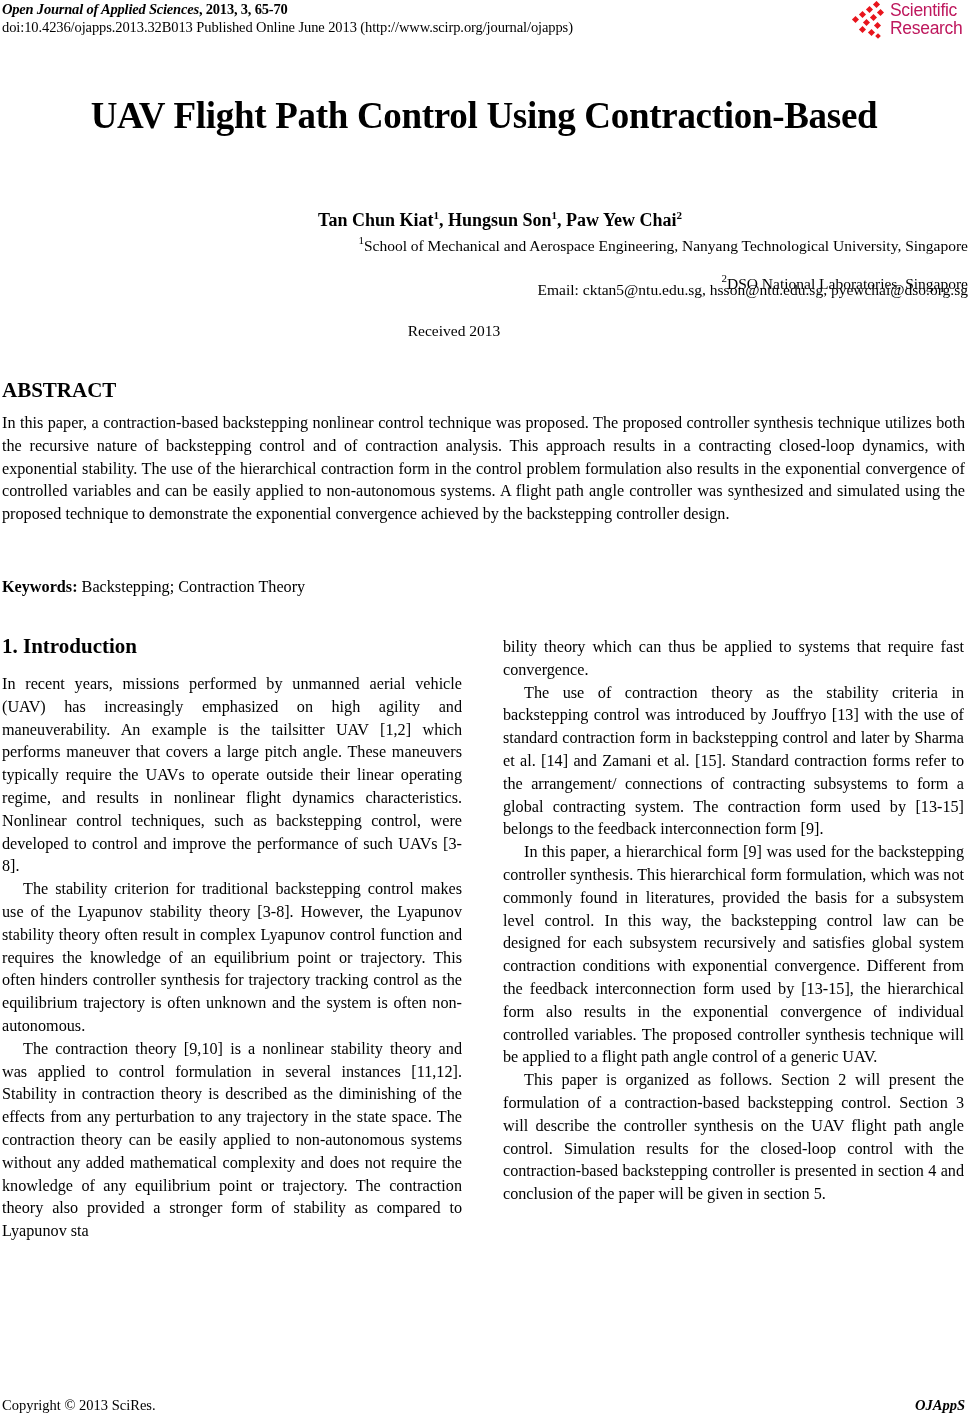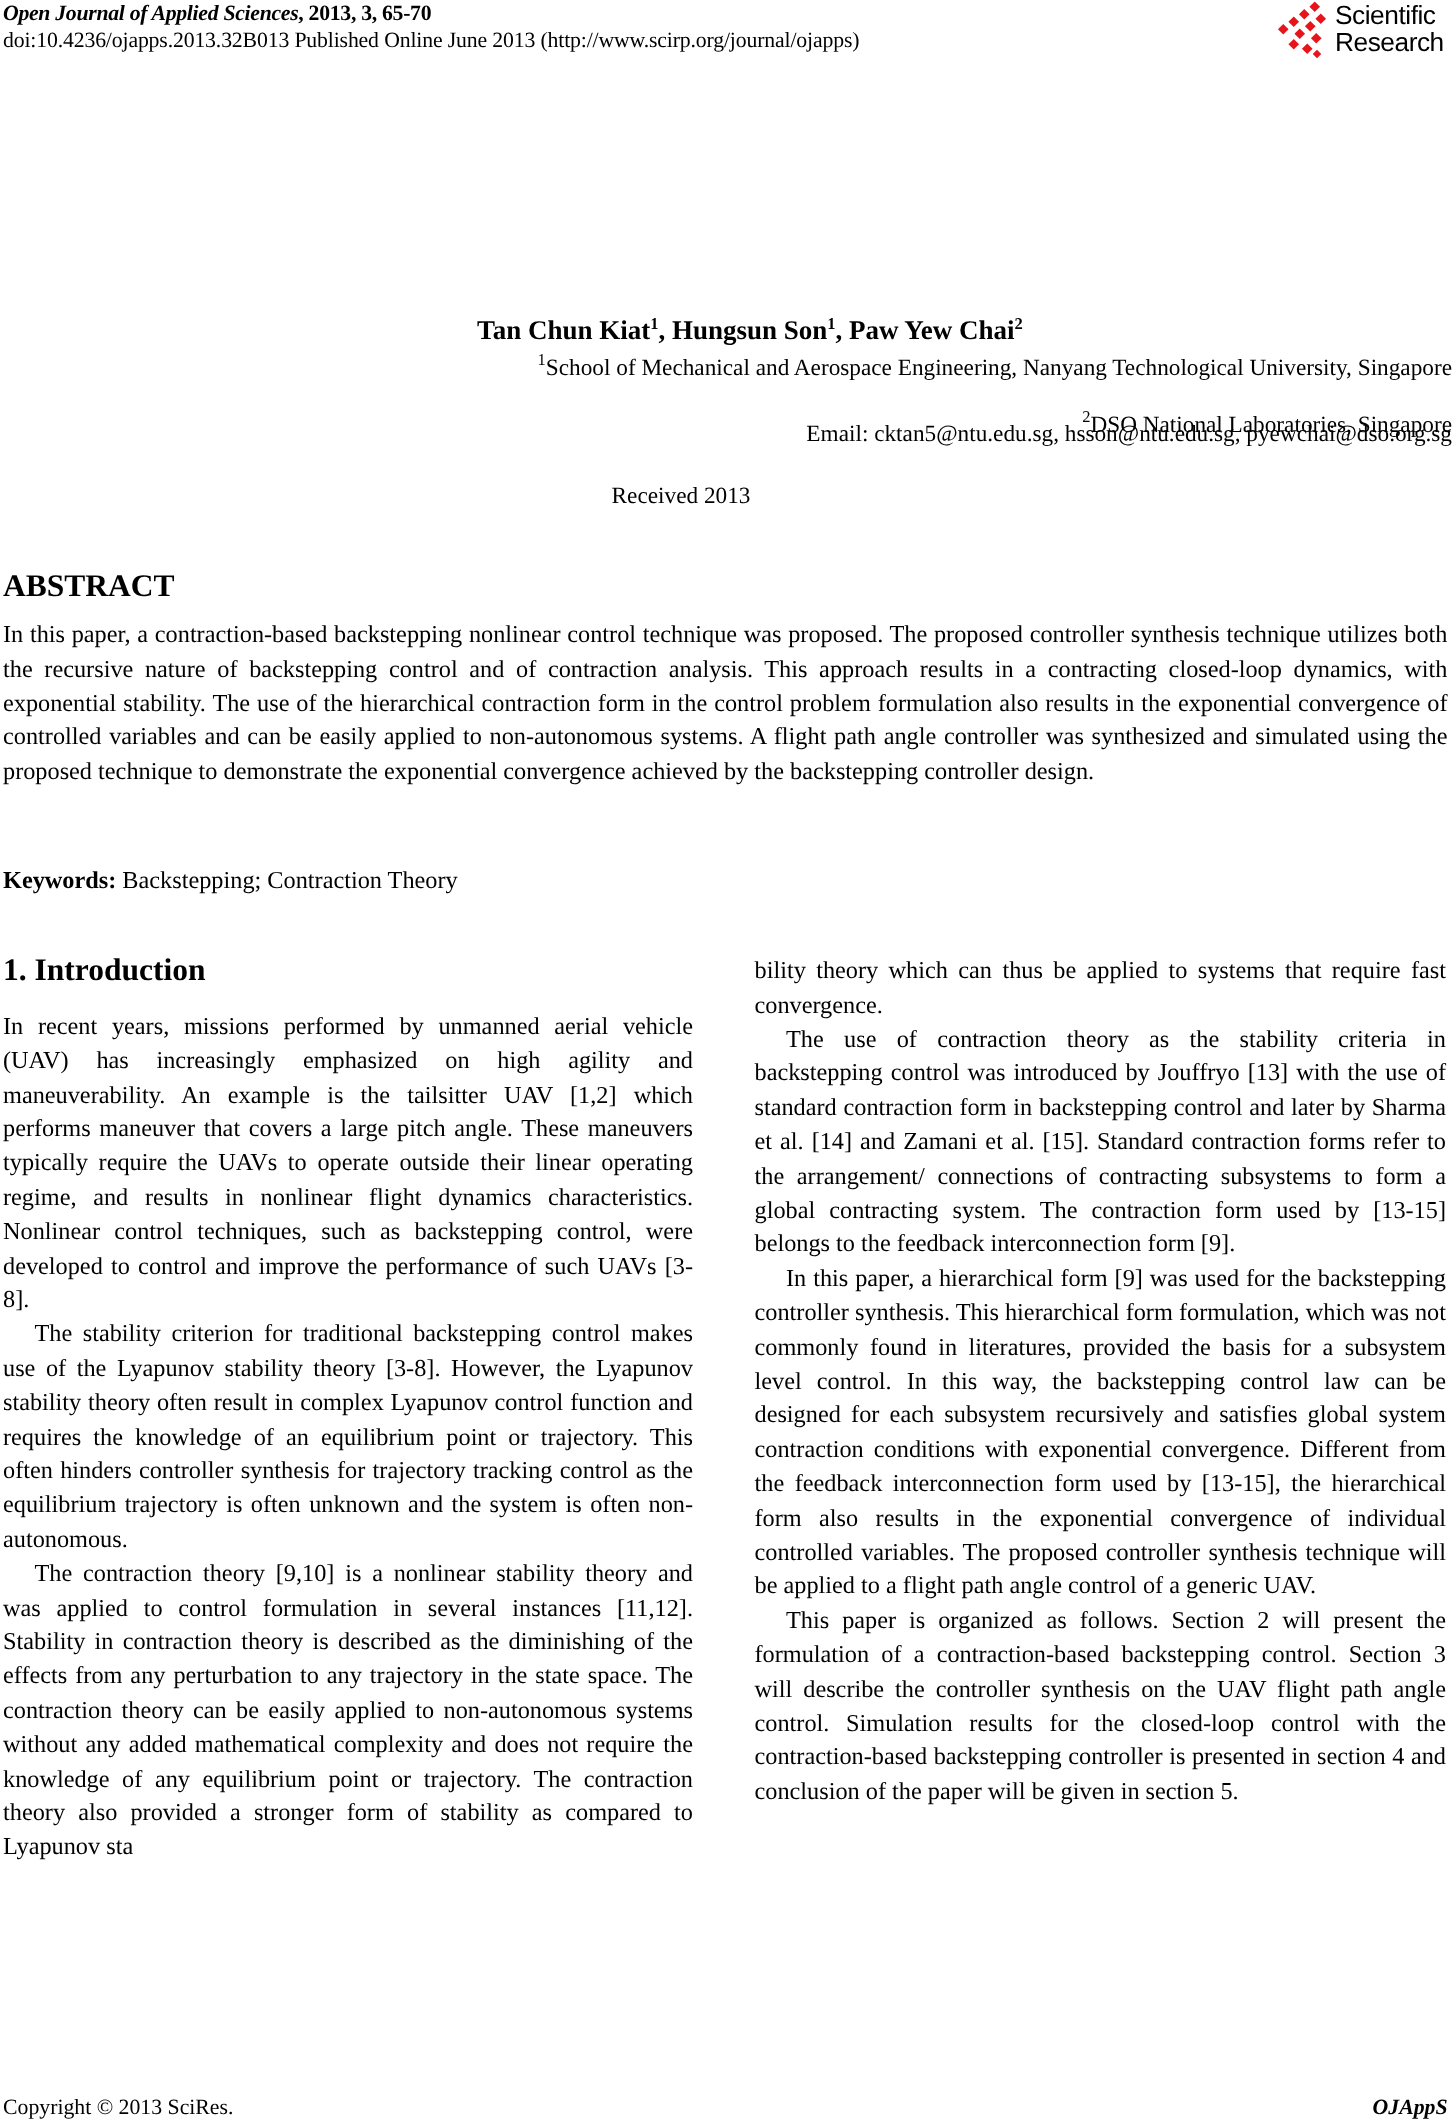--- a/index.html
+++ b/index.html
@@ -12,21 +12,21 @@
     font-size: 14.5px; font-style: italic; font-weight: bold; letter-spacing: -0.2px;
   }
   .header-journal .issue { font-style: normal; }
   .header-doi {
     position: absolute; left: 2px; top: 19px; font-size: 14.5px; letter-spacing: -0.1px;
   }
   .logo { position: absolute; left: 848px; top: 1px; width: 120px; height: 40px; }
   .logo-mark { position: absolute; left: 0; top: 0; width: 40px; height: 40px; }
   .logo-text {
     position: absolute; left: 42px; top: 0px; font-family: "Liberation Sans", "DejaVu Sans", sans-serif;
-    font-size: 17.5px; line-height: 18px; color: #000000; letter-spacing: -0.3px;
+    font-size: 17.5px; line-height: 18px; color: #be185d; letter-spacing: -0.3px;
   }
   .title {
     position: absolute; left: 0; top: 92px; width: 968px; text-align: center;
     font-size: 37px; font-weight: bold; line-height: 48px; letter-spacing: -0.3px;
   }
   .authors {
     position: absolute; left: 0; top: 210px; width: 968px; text-align: center;
     font-size: 18px; font-weight: bold; padding-left: 16px;
   }
   .authors sup, .aff sup { font-size: 11px; vertical-align: 7px; line-height: 0; }
@@ -75,20 +75,21 @@
       <rect x="28" y="33" width="4" height="4" transform="rotate(45 30 35)"></rect>
     </g>
   </svg>
   <div class="logo-text">
     <div>Scientific</div>
     <div>Research</div>
   </div>
 </div>
 
 <div class="title">
+  <div>UAV Flight Path Control Using Contraction-Based</div>
 </div>
 
 <div class="authors">
   <span>Tan Chun Kiat</span><sup>1</sup><span>, </span><span>Hungsun Son</span><sup>1</sup><span>, </span><span>Paw Yew Chai</span><sup>2</sup>
 </div>
 
 <div class="aff" style="top:237px;"><sup>1</sup><span>School of Mechanical and Aerospace Engineering, Nanyang Technological University, Singapore</span></div>
 <div class="aff" style="top:275px;"><sup>2</sup><span>DSO National Laboratories, Singapore</span></div>
 <div class="aff" style="top:281px;">Email: cktan5@ntu.edu.sg, hsson@ntu.edu.sg, pyewchai@dso.org.sg</div>
 

